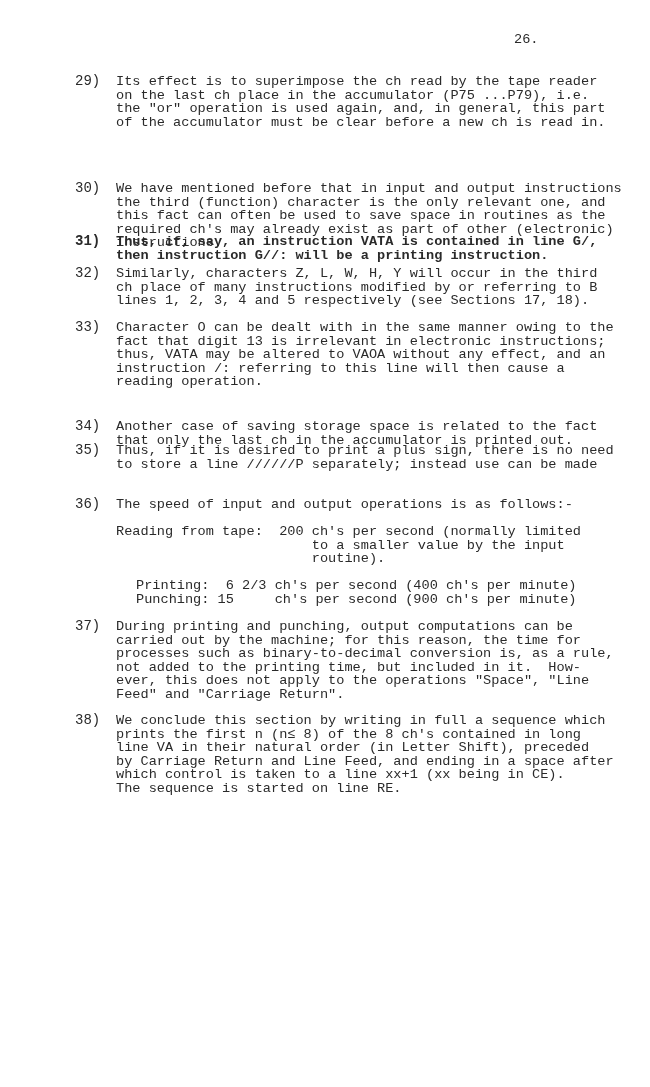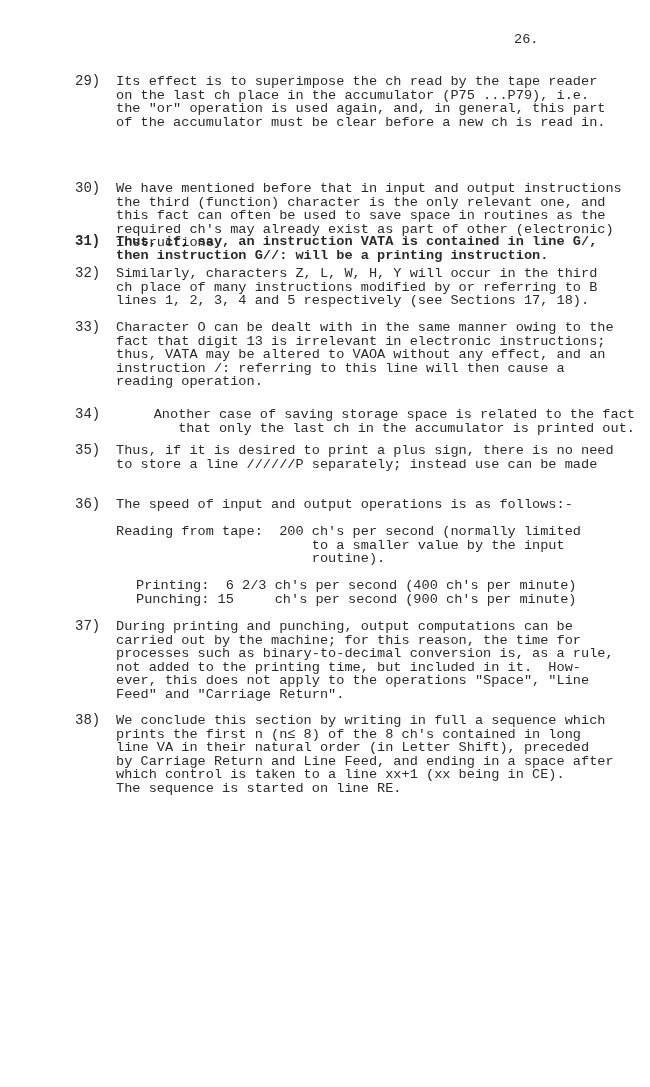--- a/index.html
+++ b/index.html
@@ -77,21 +77,21 @@
   <span class="num">33)</span>
   <div class="lines">
     <span class="line">Character O can be dealt with in the same manner owing to the</span>
     <span class="line">fact that digit 13 is irrelevant in electronic instructions;</span>
     <span class="line">thus, VATA may be altered to VAOA without any effect, and an</span>
     <span class="line">instruction /: referring to this line will then cause a</span>
     <span class="line">reading operation.</span>
   </div>
 </div>
 
-<div class="para" style="top:408px;text-align:right;">
+<div class="para" style="top:420px;">
   <span class="num">34)</span>
   <div class="lines">
     <span class="line">Another case of saving storage space is related to the fact</span>
     <span class="line">that only the last ch in the accumulator is printed out.</span>
   </div>
 </div>
 
 <div class="para" style="top:444px;">
   <span class="num">35)</span>
   <div class="lines">

